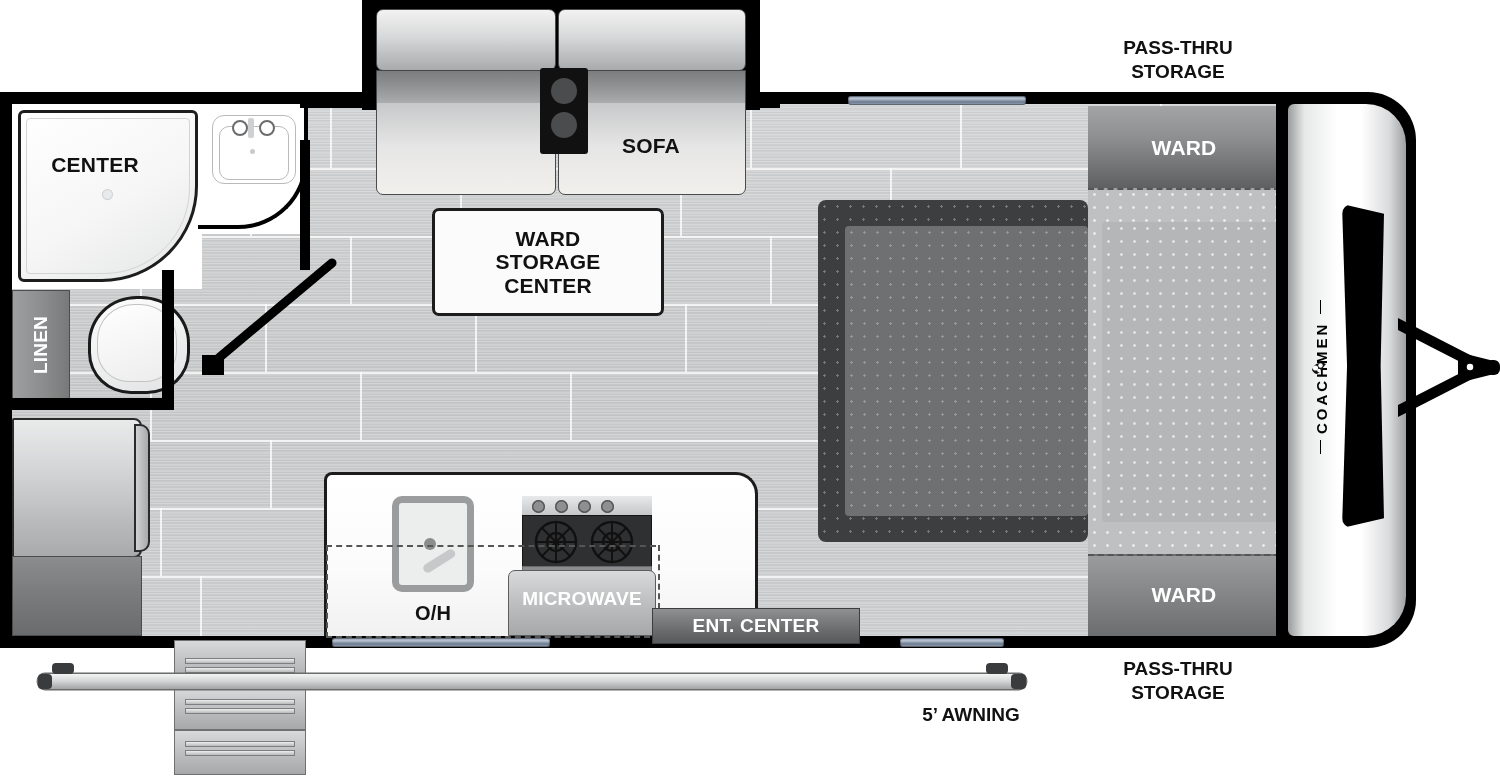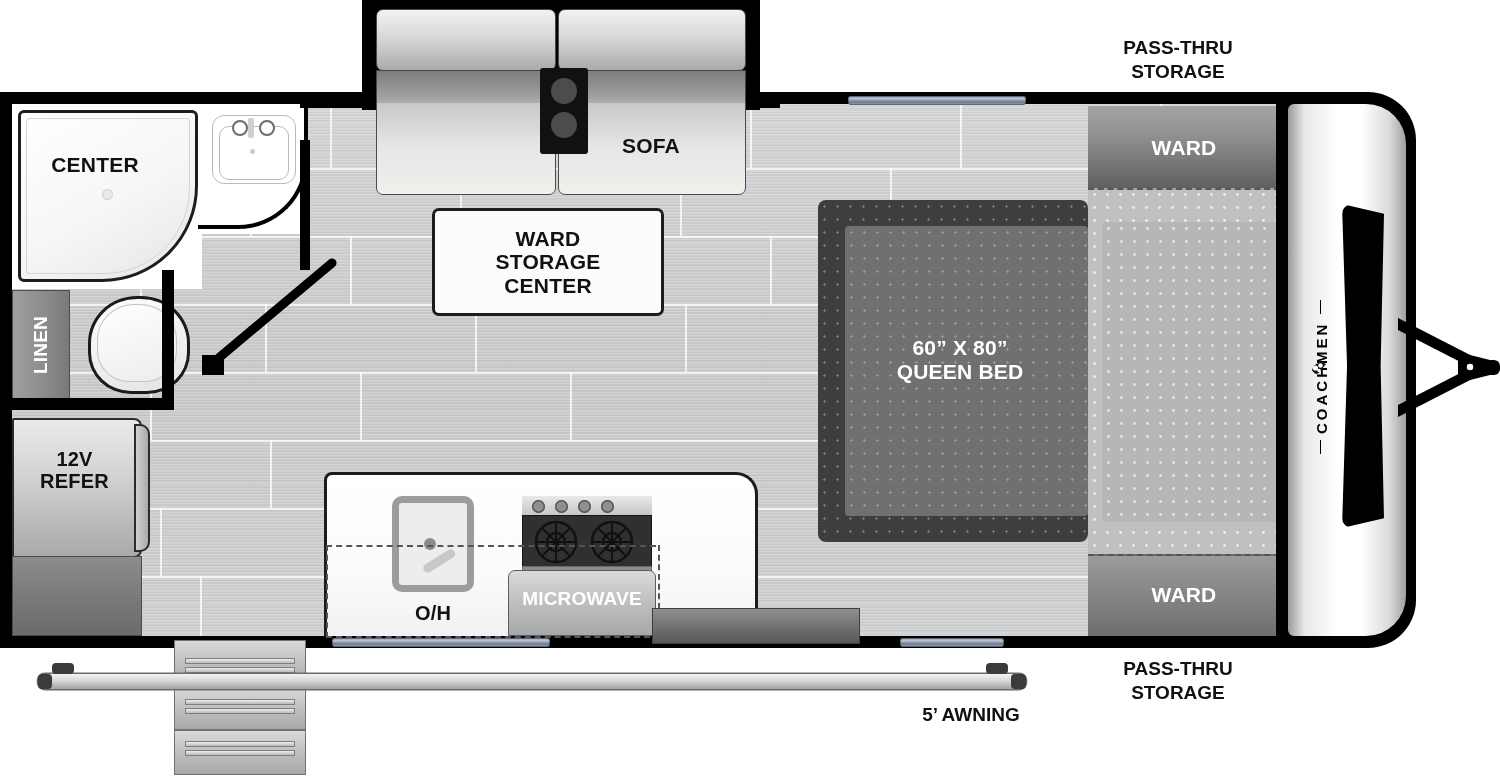--- a/index.html
+++ b/index.html
@@ -198,24 +198,20 @@
   <div class="toilet-outer" style="left:88px;top:296px;width:96px;height:92px;"></div>
   <div class="toilet-inner" style="left:97px;top:304px;width:78px;height:76px;"></div>
 
   <div class="shell-outline" style="left:12px;top:398px;width:160px;height:12px;"></div>
   <div class="shell-outline" style="left:162px;top:270px;width:12px;height:140px;"></div>
   <div class="shell-outline" style="left:300px;top:92px;width:60px;height:16px;"></div>
 
   <div class="box grad-refer" style="left:12px;top:418px;width:130px;height:140px;border:2px solid #2a2b2c;border-radius:2px 8px 8px 2px;"></div>
   <div class="box" style="left:134px;top:424px;width:16px;height:128px;background:linear-gradient(90deg,#d0d1d2,#a9aaab);
               border:2px solid #2a2b2c;border-radius:0 10px 10px 0;"></div>
-  <div class="lbl" style="left:12px;top:440px;width:125px;height:60px;font-size:20px;color:#111;flex-direction:column;">
-    <span>12V</span>
-    <span>REFER</span>
-  </div>
 
   <div class="box grad-pantry" style="left:12px;top:556px;width:130px;height:80px;border:1.5px solid #4a4b4c;"></div>
 
   <div class="shell-outline" style="left:362px;top:0px;width:398px;height:110px;"></div>
 
   <div class="box grad-sofa-back" style="left:376px;top:9px;width:180px;height:62px;border:1.5px solid #4a4b4c;border-radius:7px;"></div>
   <div class="box grad-sofa-back" style="left:558px;top:9px;width:188px;height:62px;border:1.5px solid #4a4b4c;border-radius:7px;"></div>
 
   <div class="box grad-sofa-seat" style="left:376px;top:70px;width:180px;height:125px;border:1.5px solid #4a4b4c;border-radius:0 0 7px 7px;"></div>
   <div class="box grad-sofa-seat" style="left:558px;top:70px;width:188px;height:125px;border:1.5px solid #4a4b4c;border-radius:0 0 7px 7px;"></div>
@@ -279,27 +275,26 @@
   </div>
 
   <div class="box" style="left:522px;top:566px;width:130px;height:40px;background:linear-gradient(180deg,#8b8c8d,#9fa0a1);border:1.5px solid #6a6b6c;"></div>
 
   <div class="box grad-mw" style="left:508px;top:570px;width:148px;height:66px;border:1.5px solid #5c5d5e;border-radius:7px 7px 0 0;"></div>
   <div class="lbl" style="left:508px;top:584px;width:148px;height:30px;font-size:19px;color:#fff;">
     <span>MICROWAVE</span>
   </div>
 
   <div class="box grad-ent" style="left:652px;top:608px;width:208px;height:36px;border:1.5px solid #3c3d3e;"></div>
+  <div class="lbl" style="left:652px;top:608px;width:208px;height:36px;font-size:19px;color:#fff;">
+    <span>ENT. CENTER</span>
+  </div>
 
   <div class="bed-frame" style="left:818px;top:200px;width:270px;height:342px;"></div>
   <div class="bed-mat" style="left:845px;top:226px;width:243px;height:290px;"></div>
-  <div class="lbl" style="left:845px;top:330px;width:230px;height:60px;font-size:21px;color:#fff;flex-direction:column;">
-    <span>60” X 80”</span>
-    <span>QUEEN BED</span>
-  </div>
 
   <div class="dot-panel" style="left:1088px;top:188px;width:192px;height:368px;"></div>
   <div class="dot-panel-inner" style="left:1102px;top:222px;width:178px;height:300px;"></div>
 
   <div class="box grad-ward" style="left:1088px;top:106px;width:192px;height:84px;border-bottom:2px dashed #555;"></div>
   <div class="lbl" style="left:1088px;top:106px;width:192px;height:84px;font-size:21px;color:#fff;">
     <span>WARD</span>
   </div>
 
   <div class="box grad-ward2" style="left:1088px;top:554px;width:192px;height:82px;border-top:2px dashed #555;"></div>

